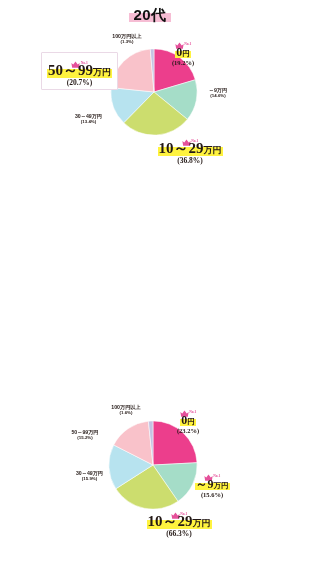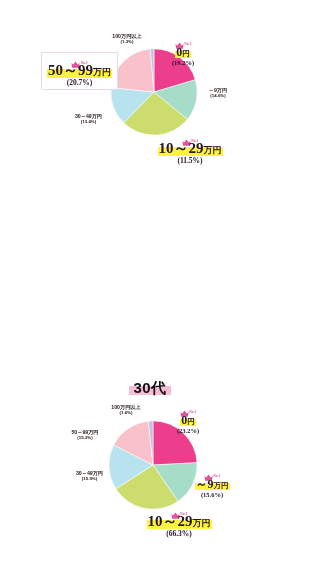--- a/index.html
+++ b/index.html
@@ -101,20 +101,23 @@
     margin-left:0.5px;
     font-weight:bold;
   }
 </style>
 </head>
 <body>
 
 <div class="page">
 
   <div class="chart-block" id="block-0">
+    <div class="chart-title" style="top:6px;">
+      <span>20代</span>
+    </div>
 
     <div class="pie-wrap" style="left:110px;top:48px;width:88px;height:88px;">
       <svg class="pie" viewBox="0 0 100 100">
         <g id="pie-slices-0">
             <path d="M 50 50 L 50.000 1.000 A 49 49 0 0 1 96.971 36.045 Z" fill="#ec3e8c" stroke="#ffffff" stroke-width="0.6"></path>
             <path d="M 50 50 L 96.971 36.045 A 49 49 0 0 1 87.913 81.042 Z" fill="#a5ddc8" stroke="#ffffff" stroke-width="0.6"></path>
             <path d="M 50 50 L 87.913 81.042 A 49 49 0 0 1 15.613 84.908 Z" fill="#ccdd6e" stroke="#ffffff" stroke-width="0.6"></path>
             <path d="M 50 50 L 15.613 84.908 A 49 49 0 0 1 1.254 45.019 Z" fill="#b7e3ef" stroke="#ffffff" stroke-width="0.6"></path>
             <path d="M 50 50 L 1.254 45.019 A 49 49 0 0 1 45.752 1.184 Z" fill="#f9c2ca" stroke="#ffffff" stroke-width="0.6"></path>
             <path d="M 50 50 L 45.752 1.184 A 49 49 0 0 1 50.000 1.000 Z" fill="#c5c2e3" stroke="#ffffff" stroke-width="0.6"></path>
@@ -139,21 +142,21 @@
     </div>
 
     <div class="label big xl" style="left:131px;top:133px;width:118px;">
       <span class="l-crown">
         <svg class="crown" viewBox="0 0 24 18">
             <path d="M1 5l5 4 6-8 6 8 5-4-2 12H3z" fill="#e5509a"></path>
             <rect x="3" y="15" width="18" height="2" fill="#e5509a"></rect>
           </svg><span class="rank-txt">No.1</span>
       </span>
       <span class="l-name">10～29<span class="unit">万円</span></span>
-      <span class="l-pct">(11.5%)</span>
+      <span class="l-pct">(36.8%)</span>
     </div>
 
     <div class="label small" style="left:61px;top:114px;width:55px;">
       <span class="l-name">30～49万円</span>
       <span class="l-pct">(13.4%)</span>
     </div>
 
     <div class="label big xl boxed" style="left:41px;top:52px;">
       <span class="l-crown">
         <svg class="crown" viewBox="0 0 24 18">
@@ -165,23 +168,20 @@
       <span class="l-pct">(20.7%)</span>
     </div>
 
     <div class="label small" style="left:98px;top:34px;width:58px;">
       <span class="l-name">100万円以上</span>
       <span class="l-pct">(1.3%)</span>
     </div>
   </div>
 
   <div class="chart-block" id="block-1">
-    <div class="chart-title" style="top:191px;">
-      <span>30代</span>
-    </div>
 
     <div class="pie-wrap" style="left:108px;top:232px;width:90px;height:90px;">
       <svg class="pie" viewBox="0 0 100 100">
         <g id="pie-slices-1">
             <path d="M 50 50 L 50.000 1.000 A 49 49 0 0 1 98.933 47.436 Z" fill="#ec3e8c" stroke="#ffffff" stroke-width="0.6"></path>
             <path d="M 50 50 L 98.933 47.436 A 49 49 0 0 1 77.754 90.382 Z" fill="#a5ddc8" stroke="#ffffff" stroke-width="0.6"></path>
             <path d="M 50 50 L 77.754 90.382 A 49 49 0 0 1 8.731 76.418 Z" fill="#ccdd6e" stroke="#ffffff" stroke-width="0.6"></path>
             <path d="M 50 50 L 8.731 76.418 A 49 49 0 0 1 6.341 27.754 Z" fill="#b7e3ef" stroke="#ffffff" stroke-width="0.6"></path>
             <path d="M 50 50 L 6.341 27.754 A 49 49 0 0 1 44.878 1.268 Z" fill="#f9c2ca" stroke="#ffffff" stroke-width="0.6"></path>
             <path d="M 50 50 L 44.878 1.268 A 49 49 0 0 1 50.000 1.000 Z" fill="#c5c2e3" stroke="#ffffff" stroke-width="0.6"></path>

